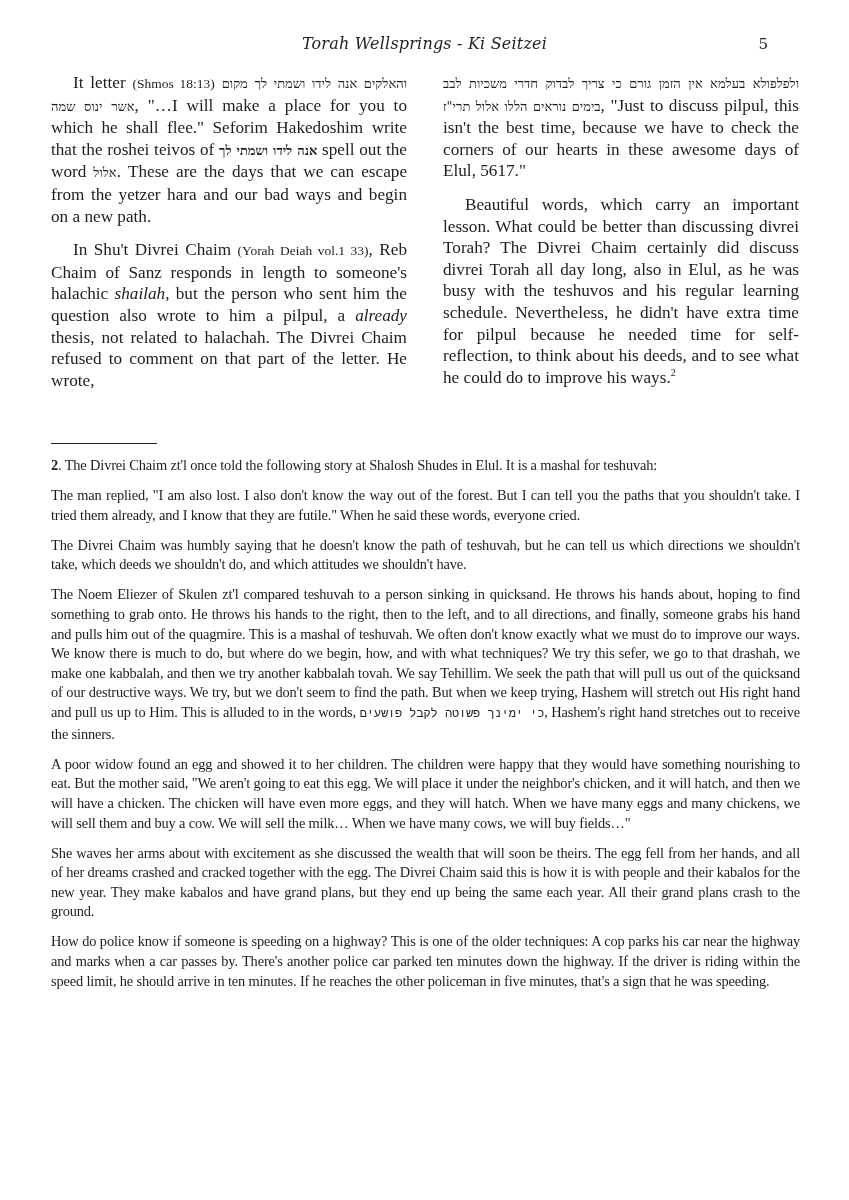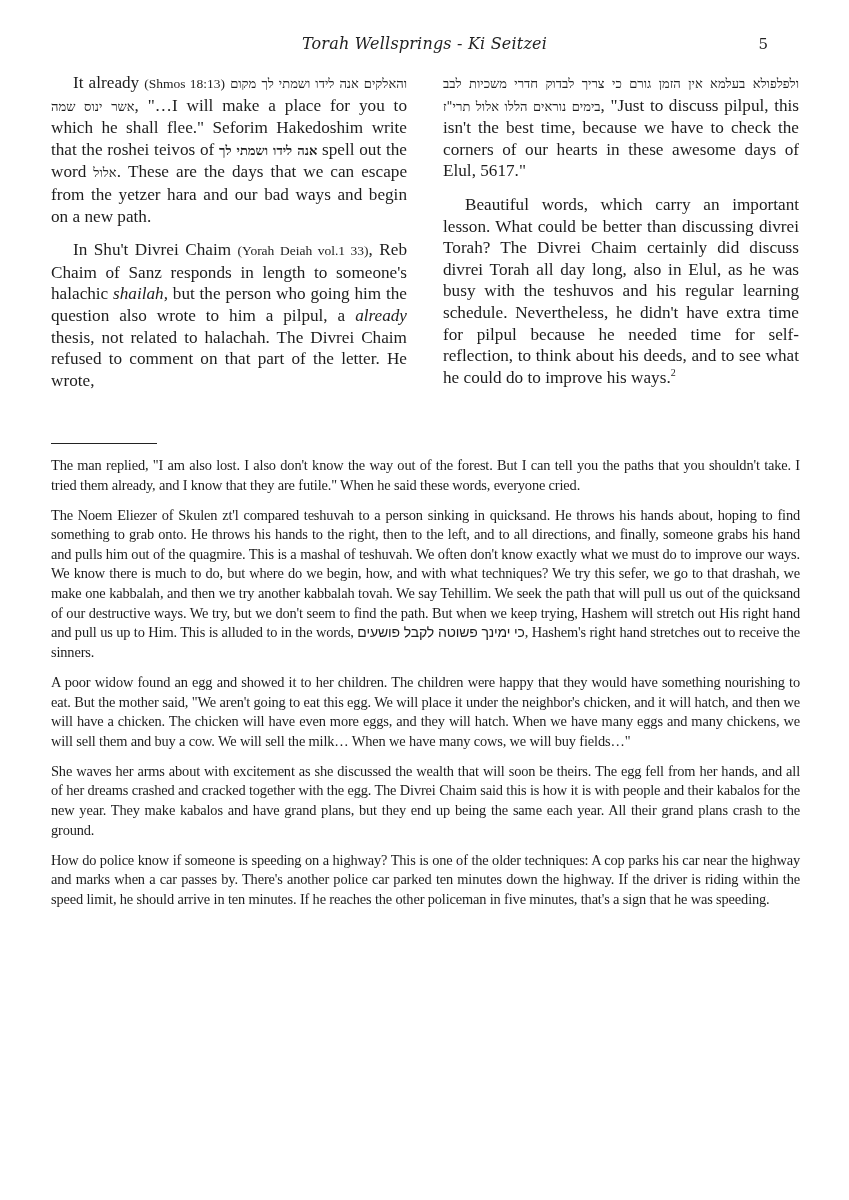--- a/index.html
+++ b/index.html
@@ -31,53 +31,55 @@
     position: absolute; left: 51px; top: 443px; width: 106px; height: 0;
     border-top: 1.3px solid #222;
   }
   .footnotes {
     position: absolute; left: 51px; top: 456px; width: 749px;
     font-family: "Liberation Serif", serif; font-size: 14.4px; line-height: 19.6px;
     text-align: justify; color: #1d1d1d; letter-spacing: -0.15px;
   }
   .footnotes p { margin: 0 0 10.5px 0; }
   .fn-num { font-weight: bold; }
-  .heb-small { font-family: Liberation Sans, sans-serif; font-size: 14px; direction: rtl; unicode-bidi: embed; }
+  .heb-small { font-family: Liberation Mono, monospace; font-size: 12px; direction: rtl; unicode-bidi: embed; }
 </style>
 </head>
 <body>
 
 <div class="page">
 
   <div class="running-head">Torah Wellsprings - Ki Seitzei</div>
   <div class="page-number">5</div>
 
   <div class="col col-left">
     <p>
-      <span>It already </span><span class="ref">(Shmos 18:13)</span>
+      <span>It letter </span><span class="ref">(Shmos 18:13)</span>
       <span class="heb">והאלקים אנה לידו ושמתי לך</span>
       <span class="heb">מקום אשר ינוס שמה</span><span>, "…I will make a place for you to which he shall flee." Seforim Hakedoshim write that the roshei teivos of </span><span class="heb heb-bold">אנה לידו ושמתי לך</span><span> spell out the word </span><span class="heb">אלול</span><span>. These are the days that we can escape from the yetzer hara and our bad ways and begin on a new path.</span>
     </p>
     <p>
-      <span>In Shu't Divrei Chaim </span><span class="ref">(Yorah Deiah vol.1 33)</span><span>, Reb Chaim of Sanz responds in length to someone's halachic </span><i>shailah,</i><span> but the person who going him the question also wrote to him a pilpul, a </span><i>already</i><span> thesis, not related to halachah. The Divrei Chaim refused to comment on that part of the letter. He wrote,</span>
+      <span>In Shu't Divrei Chaim </span><span class="ref">(Yorah Deiah vol.1 33)</span><span>, Reb Chaim of Sanz responds in length to someone's halachic </span><i>shailah,</i><span> but the person who sent him the question also wrote to him a pilpul, a </span><i>already</i><span> thesis, not related to halachah. The Divrei Chaim refused to comment on that part of the letter. He wrote,</span>
     </p>
   </div>
 
   <div class="col col-right">
     <p class="noindent">
       <span class="heb">ולפלפולא בעלמא אין הזמן גורם כי צריך לבדוק חדרי משכיות לבב בימים נוראים הללו אלול תרי"ז</span><span>, "Just to discuss pilpul, this isn't the best time, because we have to check the corners of our hearts in these awesome days of Elul, 5617."</span>
     </p>
     <p>
       <span>Beautiful words, which carry an important lesson. What could be better than discussing divrei Torah? The Divrei Chaim certainly did discuss divrei Torah all day long, also in Elul, as he was busy with the teshuvos and his regular learning schedule. Nevertheless, he didn't have extra time for pilpul because he needed time for self-reflection, to think about his deeds, and to see what he could do to improve his ways.</span><a class="sup">2</a>
     </p>
   </div>
 
   <div class="rule"></div>
 
   <div class="footnotes">
+    <p><span class="fn-num">2</span><span>. The Divrei Chaim zt'l once told the following story at Shalosh Shudes in Elul. It is a mashal for teshuvah:</span></p>
     <p>The man replied, "I am also lost. I also don't know the way out of the forest. But I can tell you the paths that you shouldn't take. I tried them already, and I know that they are futile." When he said these words, everyone cried.</p>
+    <p>The Divrei Chaim was humbly saying that he doesn't know the path of teshuvah, but he can tell us which directions we shouldn't take, which deeds we shouldn't do, and which attitudes we shouldn't have.</p>
     <p><span>The Noem Eliezer of Skulen zt'l compared teshuvah to a person sinking in quicksand. He throws his hands about, hoping to find something to grab onto. He throws his hands to the right, then to the left, and to all directions, and finally, someone grabs his hand and pulls him out of the quagmire. This is a mashal of teshuvah. We often don't know exactly what we must do to improve our ways. We know there is much to do, but where do we begin, how, and with what techniques? We try this sefer, we go to that drashah, we make one kabbalah, and then we try another kabbalah tovah. We say Tehillim. We seek the path that will pull us out of the quicksand of our destructive ways. We try, but we don't seem to find the path. But when we keep trying, Hashem will stretch out His right hand and pull us up to Him. This is alluded to in the words, </span><span class="heb-small">כי ימינך פשוטה לקבל פושעים</span><span>, Hashem's right hand stretches out to receive the sinners.</span></p>
     <p>A poor widow found an egg and showed it to her children. The children were happy that they would have something nourishing to eat. But the mother said, "We aren't going to eat this egg. We will place it under the neighbor's chicken, and it will hatch, and then we will have a chicken. The chicken will have even more eggs, and they will hatch. When we have many eggs and many chickens, we will sell them and buy a cow. We will sell the milk… When we have many cows, we will buy fields…"</p>
     <p>She waves her arms about with excitement as she discussed the wealth that will soon be theirs. The egg fell from her hands, and all of her dreams crashed and cracked together with the egg. The Divrei Chaim said this is how it is with people and their kabalos for the new year. They make kabalos and have grand plans, but they end up being the same each year. All their grand plans crash to the ground.</p>
     <p>How do police know if someone is speeding on a highway? This is one of the older techniques: A cop parks his car near the highway and marks when a car passes by. There's another police car parked ten minutes down the highway. If the driver is riding within the speed limit, he should arrive in ten minutes. If he reaches the other policeman in five minutes, that's a sign that he was speeding.</p>
   </div>
 
 </div>
 
 </body></html>

